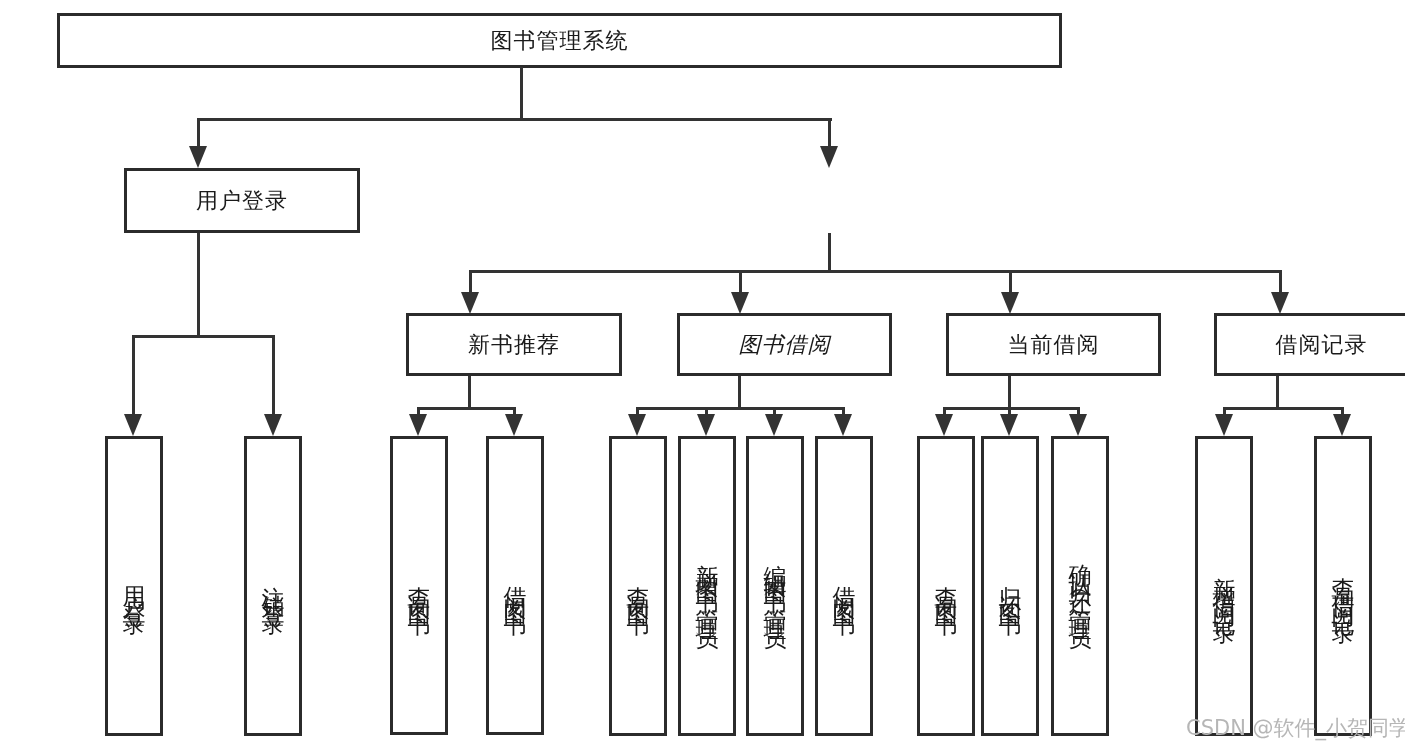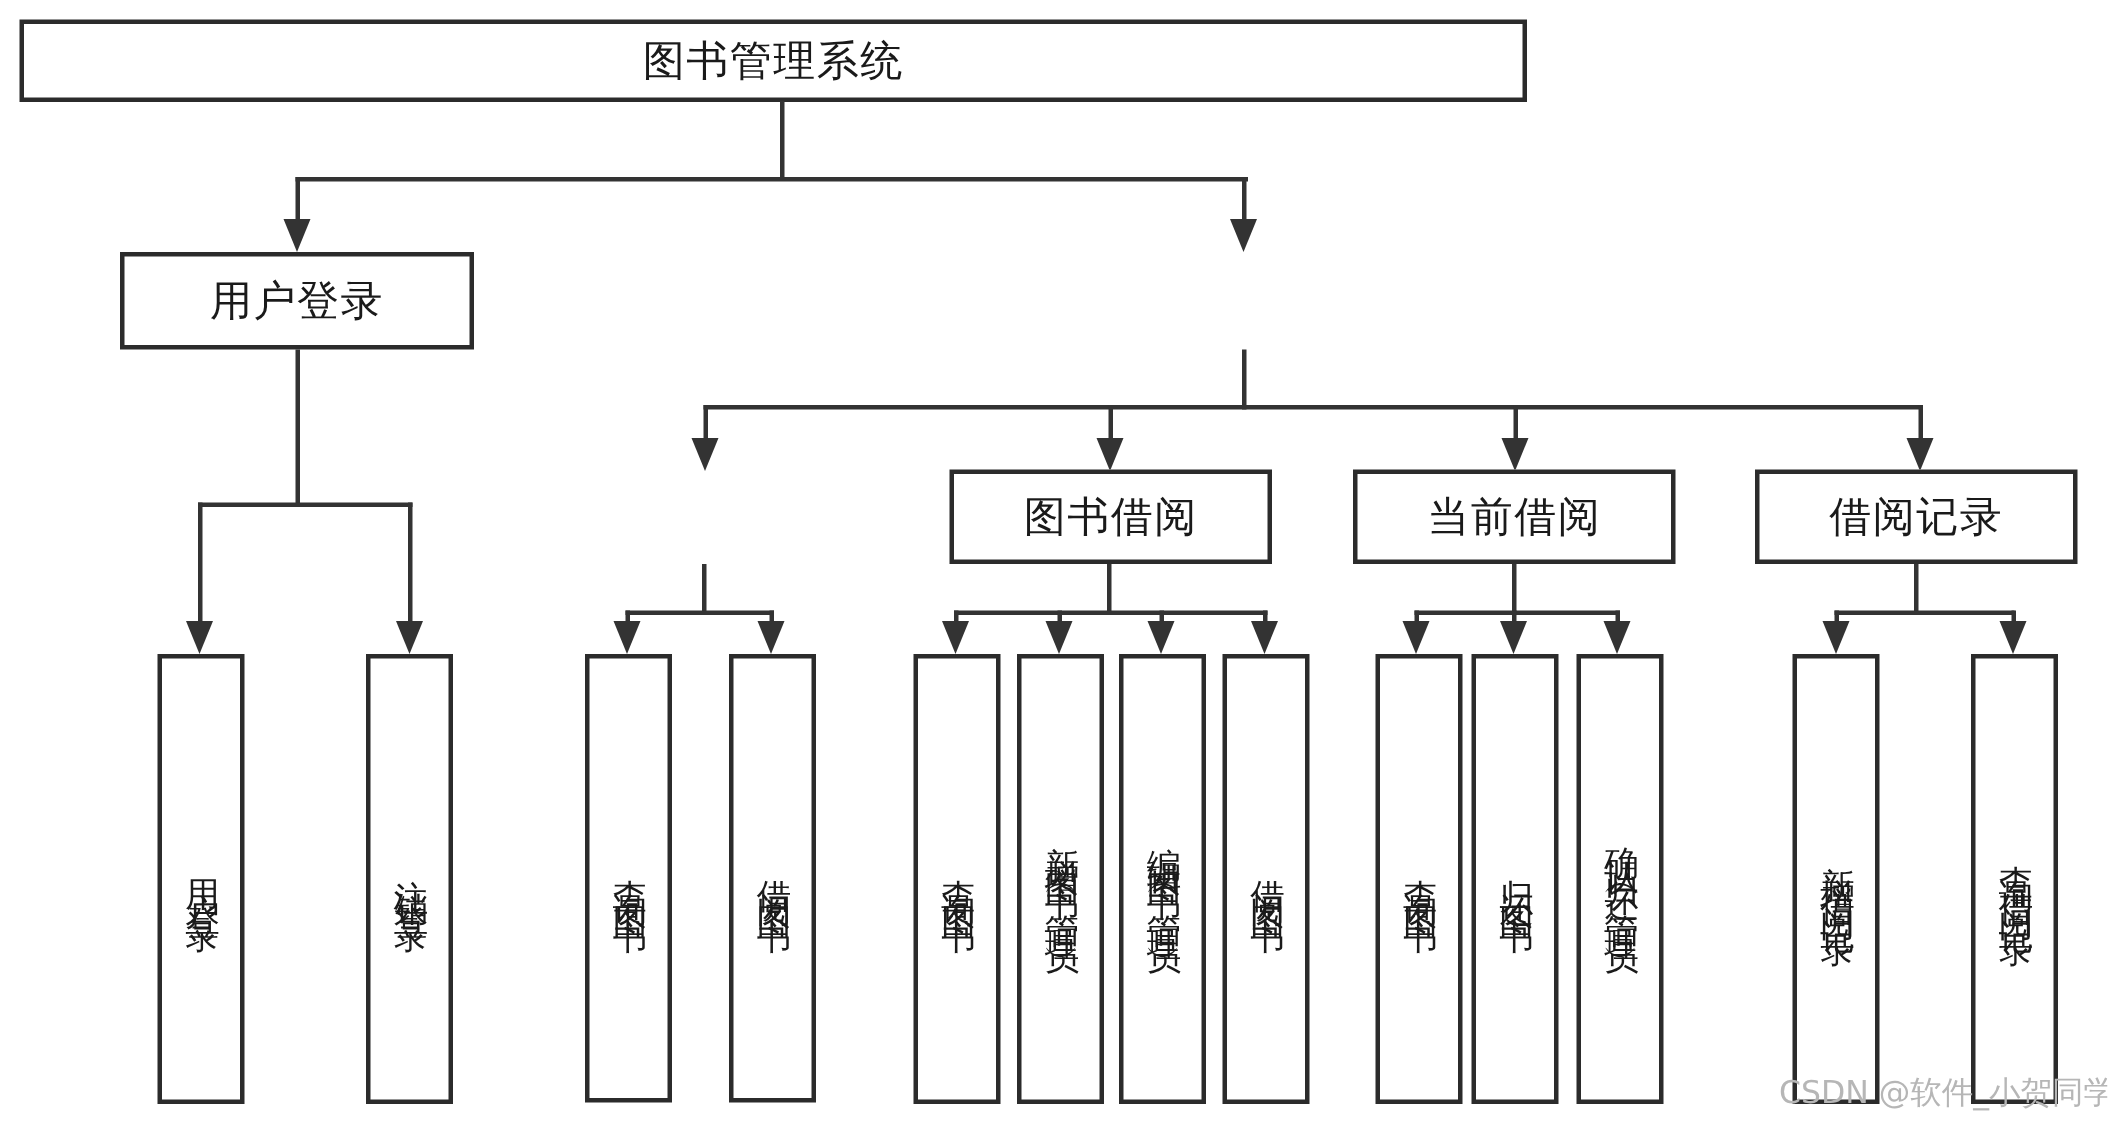--- a/index.html
+++ b/index.html
@@ -24,21 +24,21 @@
   .box {
     position: absolute;
     box-sizing: border-box;
     border: 3px solid var(--border, #2b2b2b);
     background: #ffffff;
     display: flex;
     align-items: center;
     justify-content: center;
     color: var(--text, #1a1a1a);
   }
-  .box-h { font-size: 28px; letter-spacing: 1px; }
+  .box-h { font-size: 22px; letter-spacing: 1px; margin-left: 44px; }
   .vtext {
     writing-mode: vertical-rl;
     text-orientation: mixed;
     font-size: 23px;
     line-height: 1;
     letter-spacing: 9px;
     white-space: nowrap;
   }
   .watermark {
     position: absolute;
@@ -80,21 +80,24 @@
   <div class="hline" style="left:469px; top:270px; width:813px; height:3px;"></div>
   <div class="vline" style="left:469px; top:270px; width:3px; height:24px;"></div>
   <div class="arrow" style="left:461px; top:292px;"></div>
   <div class="vline" style="left:739px; top:270px; width:3px; height:24px;"></div>
   <div class="arrow" style="left:731px; top:292px;"></div>
   <div class="vline" style="left:1009px; top:270px; width:3px; height:24px;"></div>
   <div class="arrow" style="left:1001px; top:292px;"></div>
   <div class="vline" style="left:1279px; top:270px; width:3px; height:24px;"></div>
   <div class="arrow" style="left:1271px; top:292px;"></div>
 
-  <div class="box box-h" style="left:633px; top:313px; width:215px; height:63px;">
+  <div class="box box-h" style="left:362px; top:313px; width:216px; height:63px;">
+    <span>新书推荐</span>
+  </div>
+  <div class="box box-h" style="left:633px; top:313px; width:215px; height:63px;font-style:italic;">
     <span>图书借阅</span>
   </div>
   <div class="box box-h" style="left:902px; top:313px; width:215px; height:63px;">
     <span>当前借阅</span>
   </div>
   <div class="box box-h" style="left:1170px; top:313px; width:215px; height:63px;">
     <span>借阅记录</span>
   </div>
 
   <div class="vline" style="left:468px; top:376px; width:3px; height:33px;"></div>

